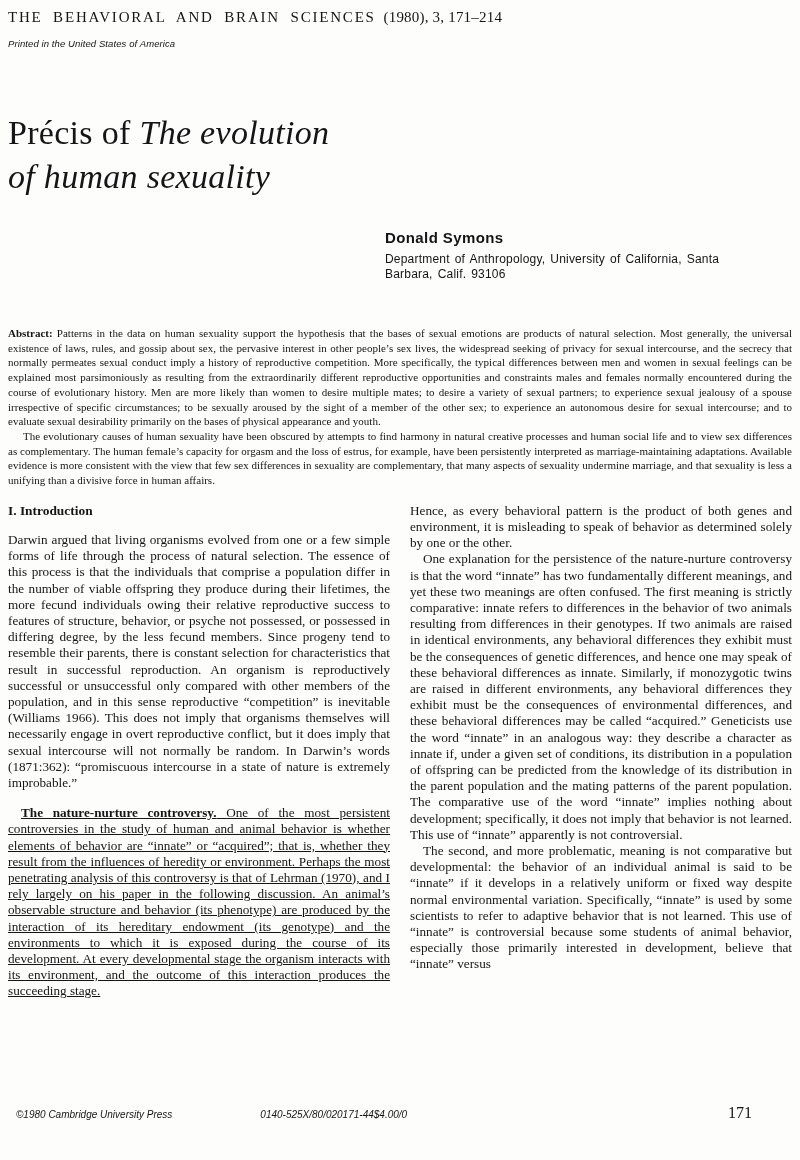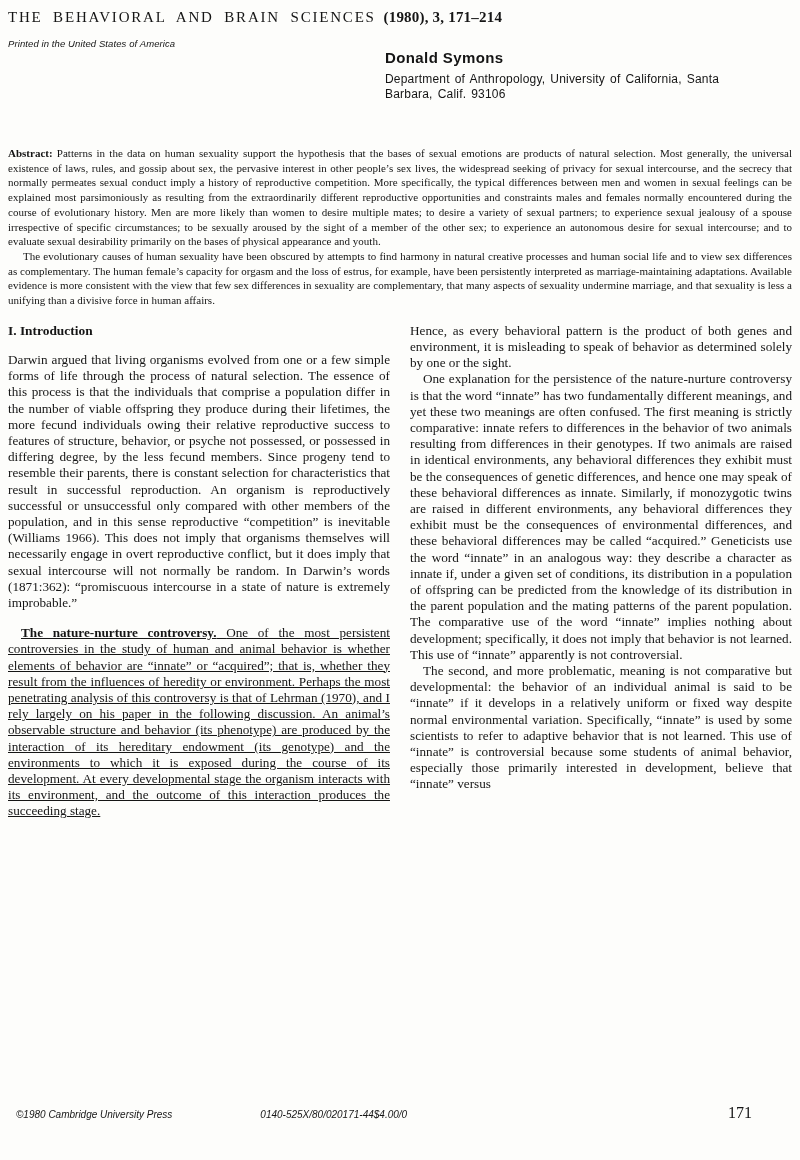--- a/index.html
+++ b/index.html
@@ -6,33 +6,33 @@
   html,body { background:#e9e9e9; }
   .page {
     position:relative; width:800px; height:1160px; margin:0 auto;
     background:#fdfdfb; color:#151515; overflow:hidden;
     font-family:"Liberation Serif", serif;
     padding:9px 8px 0 8px;
   }
   
   .journal-line { font-size:15px; }
   .journal-name { letter-spacing:1.8px; word-spacing:5px; }
-  .journal-cite { letter-spacing:0.2px; margin-left:4px;font-weight:bold; }
+  .journal-cite { letter-spacing:0.2px; margin-left:4px; }
   .printed-note {
     font-family:"Liberation Sans", sans-serif; font-style:italic;
     font-size:9.5px; margin-top:12px; letter-spacing:0.1px;
   }
   
   h1.paper-title {
     margin-top:62px; font-size:34px; font-weight:500;
     line-height:44px; letter-spacing:0.3px; max-width:520px;
   }
   h1 .it { font-style:italic; }
   
-  .author-block { margin-left:377px; font-family:"Liberation Sans", sans-serif; }
+  .author-block { margin-left:377px; margin-top:30px; font-family:"Liberation Sans", sans-serif; }
   .author-name { font-weight:bold; font-size:15px; letter-spacing:0.4px; }
   .author-affil {
     font-size:12px; line-height:15px; margin-top:6px;
     max-width:365px; letter-spacing:0.2px; word-spacing:1.5px;
   }
   
   .abstract { margin-top:44px; font-size:11px; line-height:14.7px; text-align:justify; }
   .abstract p + p { text-indent:15px; }
   .bold { font-weight:bold; }
   .keywords { margin-top:17px; font-size:12.2px; }
@@ -57,40 +57,41 @@
 <body>
 
 <div class="page">
 
   <div class="journal-line">
     <span class="journal-name">THE BEHAVIORAL AND BRAIN SCIENCES</span>
     <span class="journal-cite">(1980), 3, 171–214</span>
   </div>
   <div class="printed-note">Printed in the United States of America</div>
 
+  <h1 class="paper-title"><span>Précis of </span><span class="it">The evolution</span><br><span class="it">of human sexuality</span></h1>
 
   <div class="author-block">
     <div class="author-name">Donald Symons</div>
     <div class="author-affil">Department of Anthropology, University of California, Santa Barbara, Calif. 93106</div>
   </div>
 
   <div class="abstract">
     <p><span class="bold">Abstract:</span> <span>Patterns in the data on human sexuality support the hypothesis that the bases of sexual emotions are products of natural selection. Most generally, the universal existence of laws, rules, and gossip about sex, the pervasive interest in other people’s sex lives, the widespread seeking of privacy for sexual intercourse, and the secrecy that normally permeates sexual conduct imply a history of reproductive competition. More specifically, the typical differences between men and women in sexual feelings can be explained most parsimoniously as resulting from the extraordinarily different reproductive opportunities and constraints males and females normally encountered during the course of evolutionary history. Men are more likely than women to desire multiple mates; to desire a variety of sexual partners; to experience sexual jealousy of a spouse irrespective of specific circumstances; to be sexually aroused by the sight of a member of the other sex; to experience an autonomous desire for sexual intercourse; and to evaluate sexual desirability primarily on the bases of physical appearance and youth.</span></p>
     <p>The evolutionary causes of human sexuality have been obscured by attempts to find harmony in natural creative processes and human social life and to view sex differences as complementary. The human female’s capacity for orgasm and the loss of estrus, for example, have been persistently interpreted as marriage-maintaining adaptations. Available evidence is more consistent with the view that few sex differences in sexuality are complementary, that many aspects of sexuality undermine marriage, and that sexuality is less a unifying than a divisive force in human affairs.</p>
   </div>
 
 
   <div class="columns">
     <div class="col">
       <div class="section-heading">I. Introduction</div>
       <p>Darwin argued that living organisms evolved from one or a few simple forms of life through the process of natural selection. The essence of this process is that the individuals that comprise a population differ in the number of viable offspring they produce during their lifetimes, the more fecund individuals owing their relative reproductive success to features of structure, behavior, or psyche not possessed, or possessed in differing degree, by the less fecund members. Since progeny tend to resemble their parents, there is constant selection for characteristics that result in successful reproduction. An organism is reproductively successful or unsuccessful only compared with other members of the population, and in this sense reproductive “competition” is inevitable (Williams 1966). This does not imply that organisms themselves will necessarily engage in overt reproductive conflict, but it does imply that sexual intercourse will not normally be random. In Darwin’s words (1871:362): “promiscuous intercourse in a state of nature is extremely improbable.”</p>
       <p class="indent gap-before"><span class="bold">The nature-nurture controversy.</span> <span>One of the most persistent controversies in the study of human and animal behavior is whether elements of behavior are “innate” or “acquired”; that is, whether they result from the influences of heredity or environment. Perhaps the most penetrating analysis of this controversy is that of Lehrman (1970), and I rely largely on his paper in the following discussion. An animal’s observable structure and behavior (its phenotype) are produced by the interaction of its hereditary endowment (its genotype) and the environments to which it is exposed during the course of its development. At every developmental stage the organism interacts with its environment, and the outcome of this interaction produces the succeeding stage.</span></p>
     </div>
     <div class="col">
-      <p>Hence, as every behavioral pattern is the product of both genes and environment, it is misleading to speak of behavior as determined solely by one or the sight.</p>
+      <p>Hence, as every behavioral pattern is the product of both genes and environment, it is misleading to speak of behavior as determined solely by one or the other.</p>
       <p class="indent">One explanation for the persistence of the nature-nurture controversy is that the word “innate” has two fundamentally different meanings, and yet these two meanings are often confused. The first meaning is strictly comparative: innate refers to differences in the behavior of two animals resulting from differences in their genotypes. If two animals are raised in identical environments, any behavioral differences they exhibit must be the consequences of genetic differences, and hence one may speak of these behavioral differences as innate. Similarly, if monozygotic twins are raised in different environments, any behavioral differences they exhibit must be the consequences of environmental differences, and these behavioral differences may be called “acquired.” Geneticists use the word “innate” in an analogous way: they describe a character as innate if, under a given set of conditions, its distribution in a population of offspring can be predicted from the knowledge of its distribution in the parent population and the mating patterns of the parent population. The comparative use of the word “innate” implies nothing about development; specifically, it does not imply that behavior is not learned. This use of “innate” apparently is not controversial.</p>
       <p class="indent">The second, and more problematic, meaning is not comparative but developmental: the behavior of an individual animal is said to be “innate” if it develops in a relatively uniform or fixed way despite normal environmental variation. Specifically, “innate” is used by some scientists to refer to adaptive behavior that is not learned. This use of “innate” is controversial because some students of animal behavior, especially those primarily interested in development, believe that “innate” versus</p>
     </div>
   </div>
 
   <div class="footer">
     <span class="footer-copyright">©1980 Cambridge University Press</span>
     <span class="footer-code">0140-525X/80/020171-44$4.00/0</span>
     <span class="page-number">171</span>
   </div>

